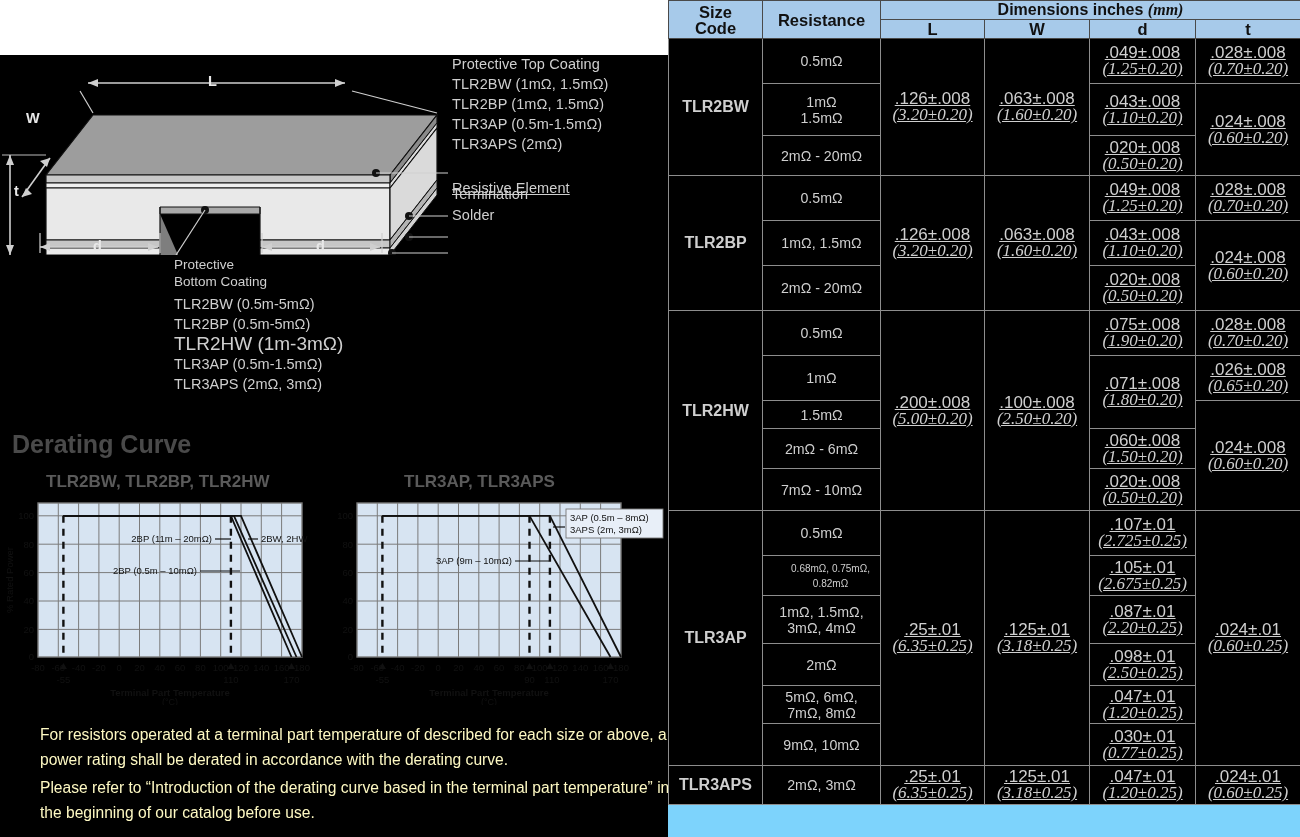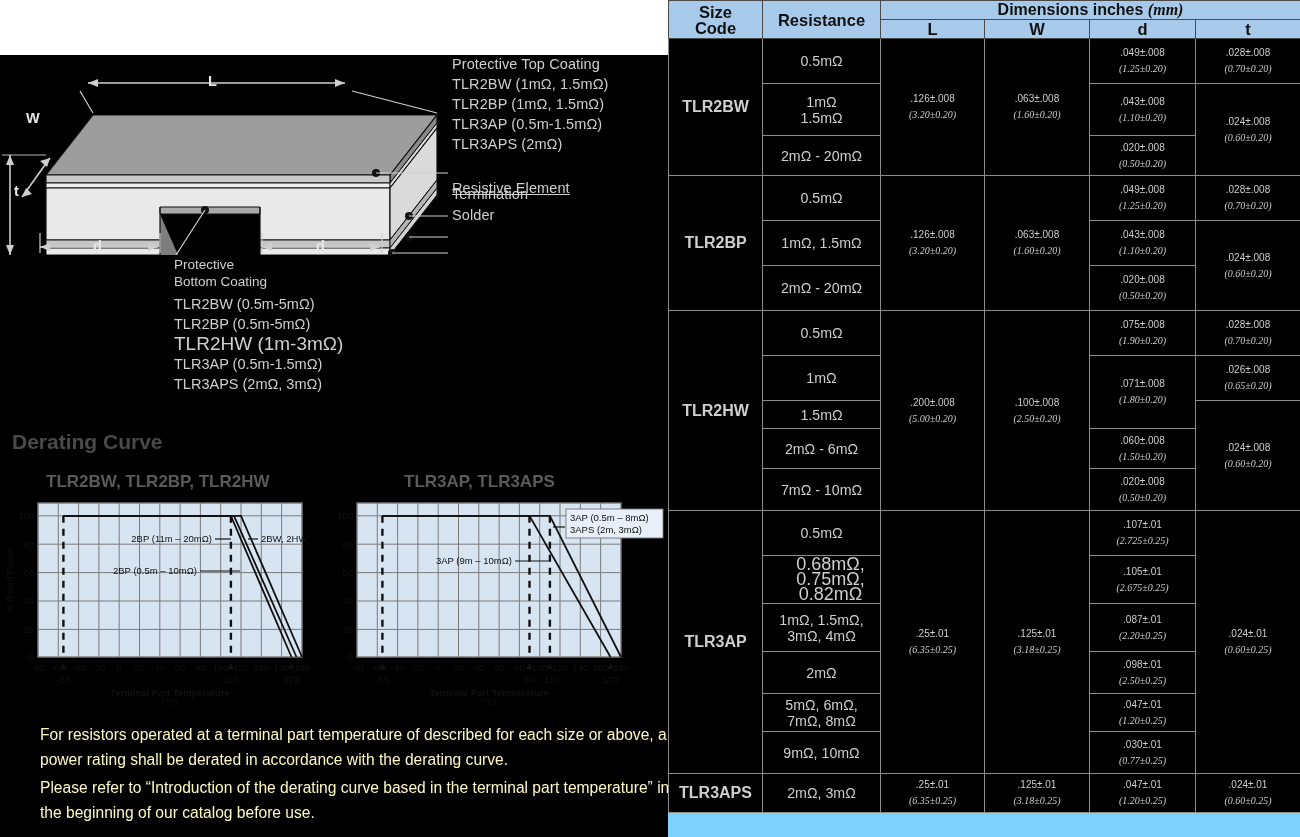--- a/index.html
+++ b/index.html
@@ -11,43 +11,43 @@
 
   
   .left{position:absolute;left:0;top:0;width:668px;height:837px;}
 
   
   .diagram{position:absolute;left:0;top:55px;width:668px;height:200px;}
   .dlabel{position:absolute;color:#cfcfcf;font-size:14.5px;white-space:nowrap;letter-spacing:.1px;}
   .bcoat{position:absolute;color:#cfcfcf;font-size:13.5px;line-height:16.5px;white-space:nowrap;}
 
   
-  .dc-title{position:absolute;left:12px;top:430px;font-size:21px;font-weight:bold;color:#4a4a4a;}
+  .dc-title{position:absolute;left:12px;top:430px;font-size:25px;font-weight:bold;color:#4a4a4a;}
   .ch-title{position:absolute;font-size:17px;font-weight:bold;color:#5a5a5a;white-space:nowrap;}
 
   
   .chartbox{position:absolute;}
   .note{position:absolute;left:12px;top:722px;width:648px;color:#fef9c3;font-size:15.6px;line-height:25px;margin-left:28px;}
   .note p{margin:0 0 3px 0;}
 
   
   .tablewrap{position:absolute;left:668px;top:0;width:632px;height:837px;background:#7dd3fc;}
   table.spec{border-collapse:collapse;width:632px;table-layout:fixed;font-size:13.5px;}
   table.spec td,table.spec th{border:1px solid #8d8d8d;text-align:center;vertical-align:middle;
       color:#cfcfcf;padding:1px 2px;background:#000;line-height:16px;}
   table.spec th{background:#a7caea;color:#111;font-weight:bold;border-color:#4a4a4a;}
   th.hdr-dim{font-weight:normal;font-size:16px;}
   th.hdr-dim b{font-weight:bold;}
   th.hdr-dim i{font-family:"Liberation Serif",serif;font-style:italic;}
   th.hdr-main{font-size:16.5px;}
   td.sizecode{background:#d9e6f4;color:#111;font-weight:bold;font-size:16px;border-color:#4a4a4a;}
   td.val .mm{font-family:"Liberation Serif",serif;font-style:italic;display:block;}
-  td.val{font-size:10px;line-height:18px;}
+  td.val{font-size:17px;line-height:18px;text-decoration:underline;}
   td.res{font-size:14.2px;line-height:17px;}
-  td.res.tight{font-size:18px;line-height:15px;padding-left:20px;}
+  td.res.tight{font-size:10px;line-height:15px;padding-left:20px;}
   .grp-top td{border-top:2px solid #9fb8d0;}
 
   
   col.c-size{width:94px}col.c-res{width:118px}col.c-l{width:104px}
   col.c-w{width:105px}col.c-d{width:106px}col.c-t{width:105px}
 </style>
 </head>
 <body>
 
 <div class="page">

